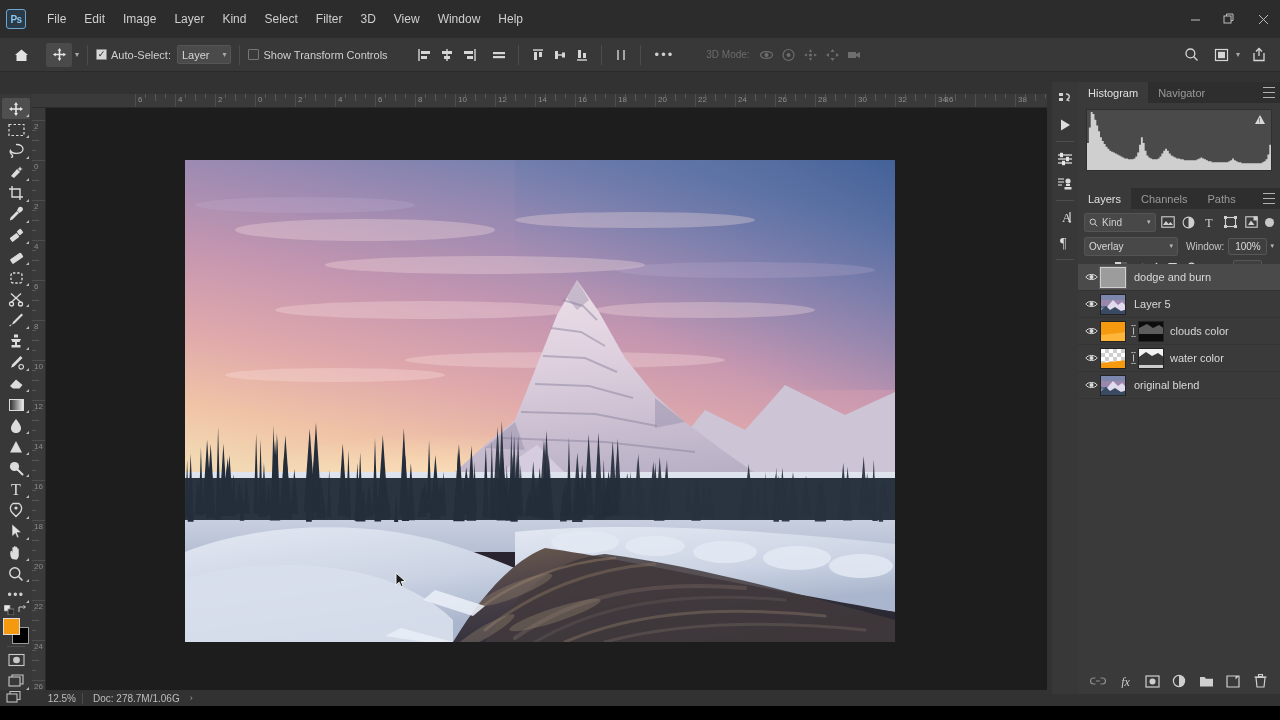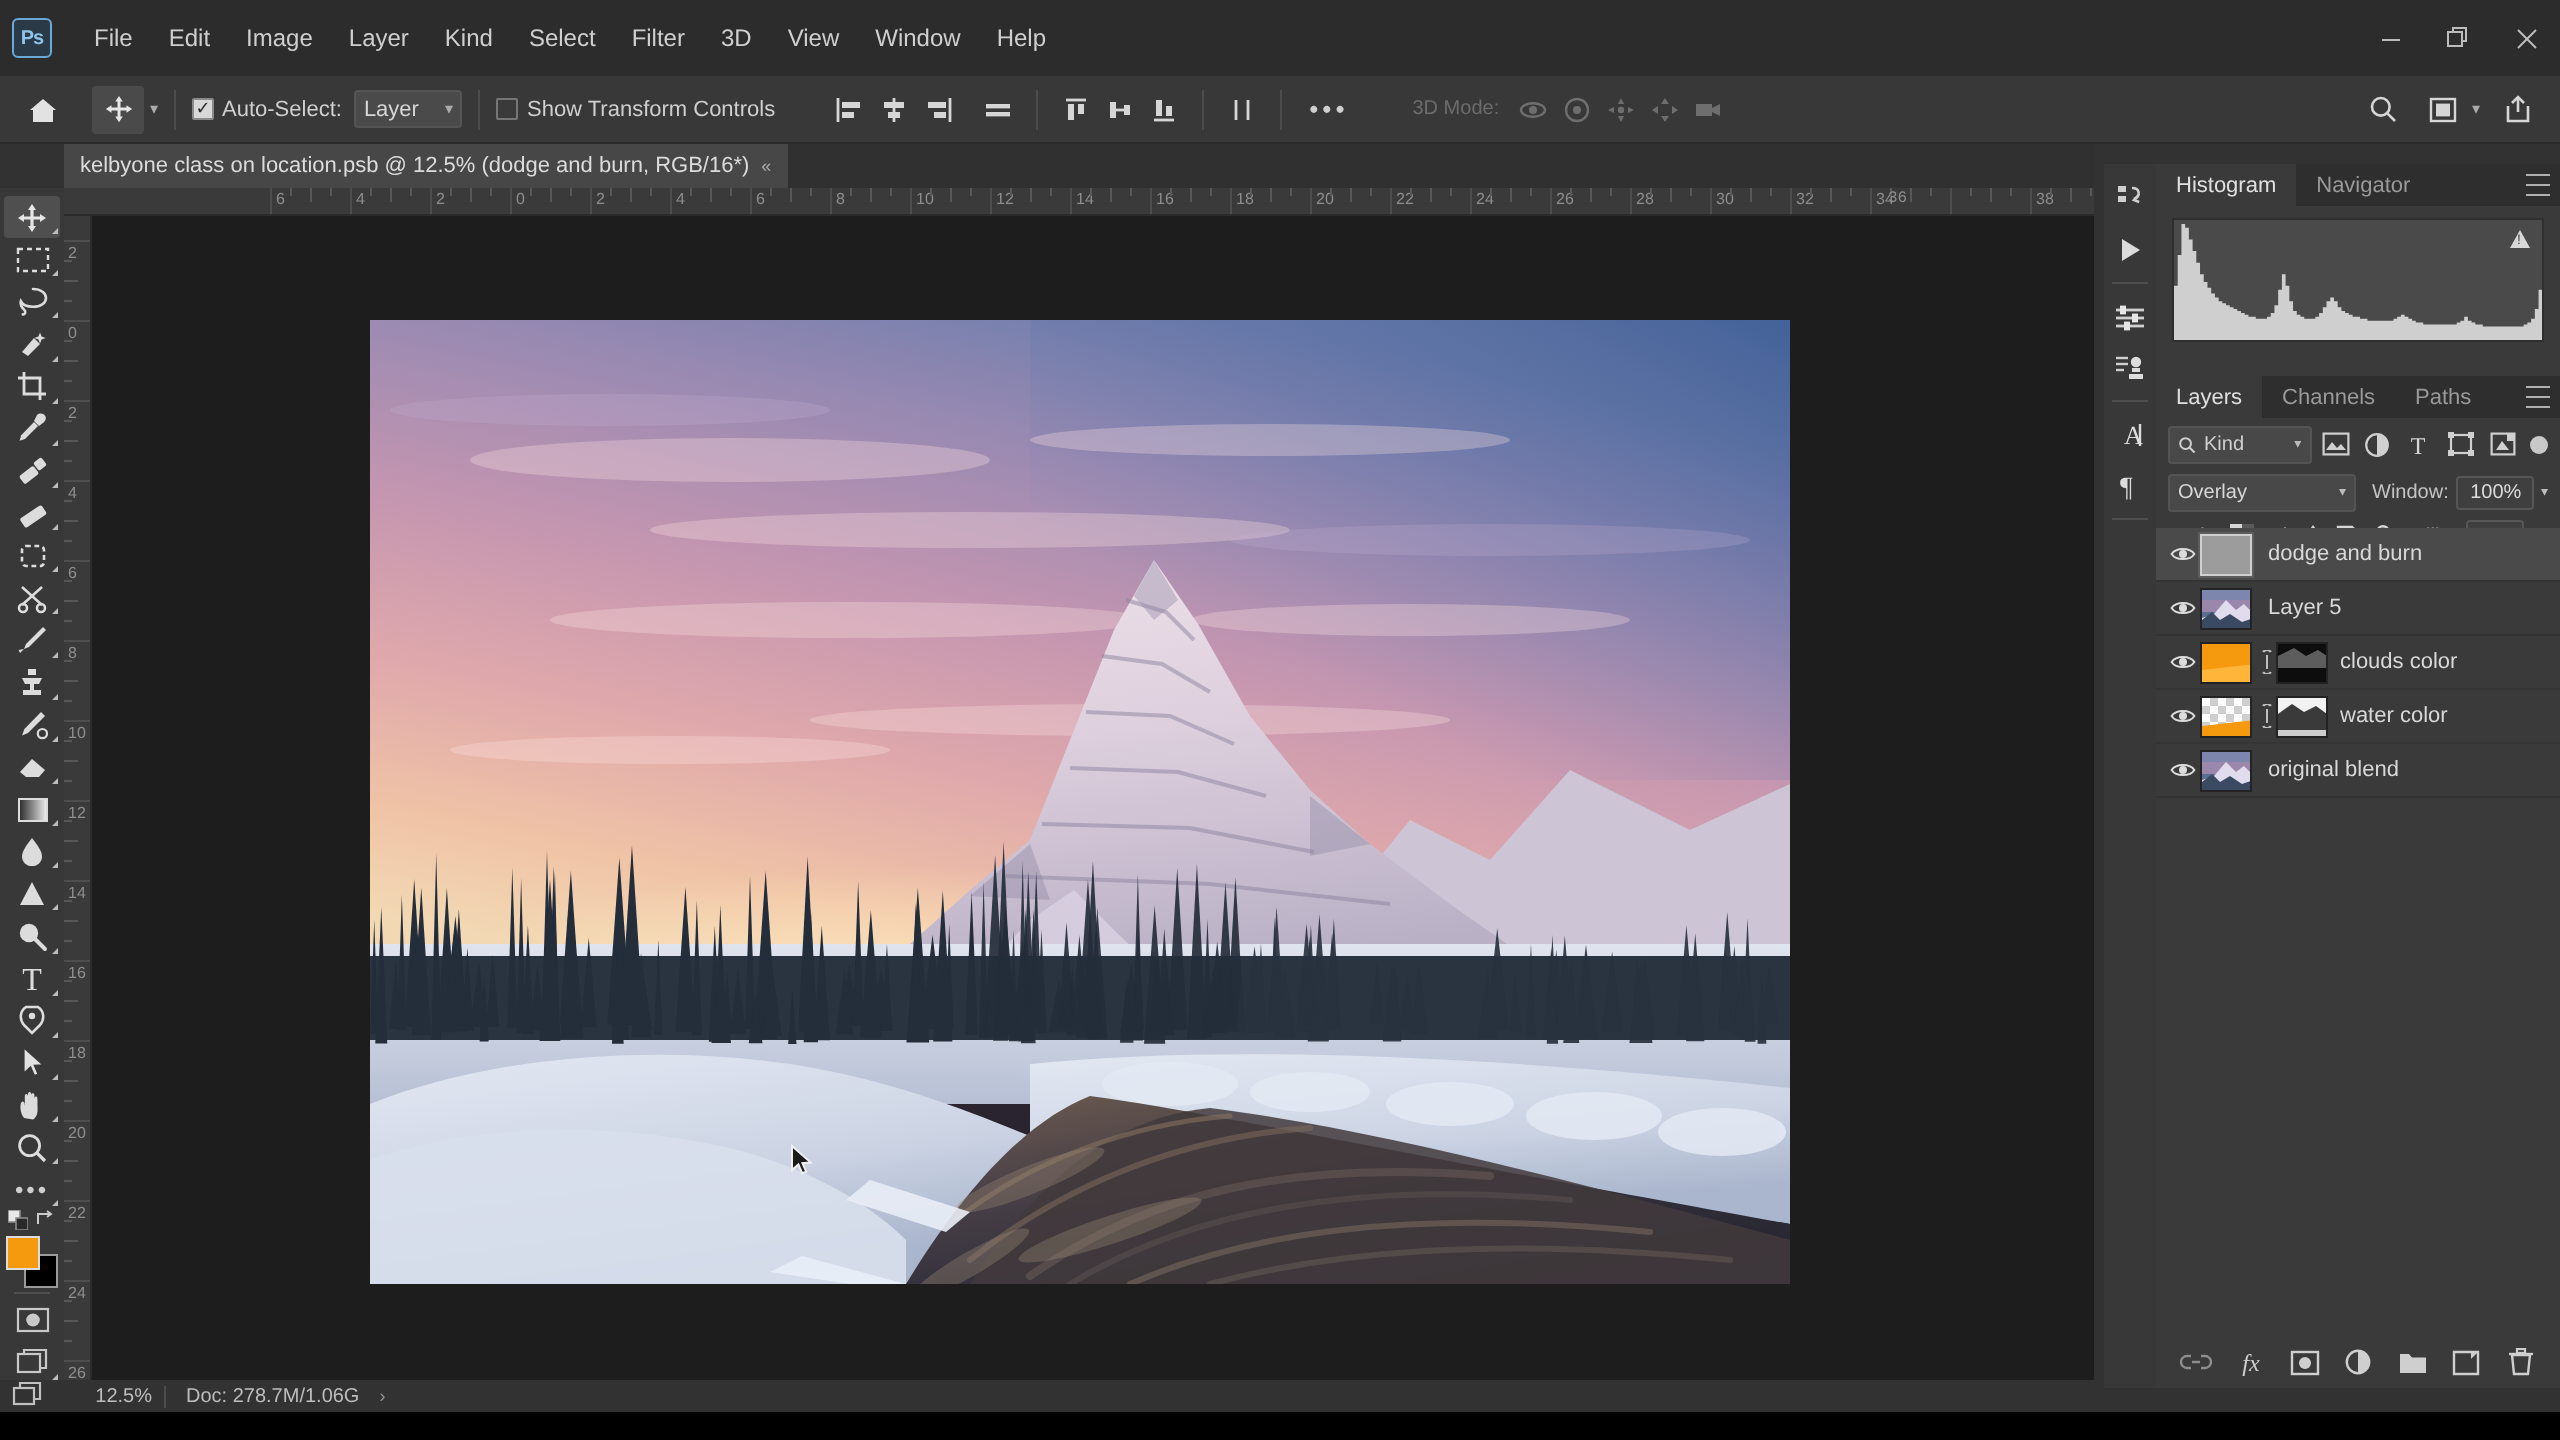--- a/index.html
+++ b/index.html
@@ -458,26 +458,20 @@
     <div class="ob-icon">
       <svg width="14" height="15" viewBox="0 0 14 15">
         <path d="M2 6 L2 13.5 L12 13.5 L12 6" fill="none" stroke="#d6d6d6" stroke-width="1.3"></path>
         <line x1="7" y1="1.5" x2="7" y2="9" stroke="#d6d6d6" stroke-width="1.3"></line>
         <polyline points="4,4.5 7,1.5 10,4.5" fill="none" stroke="#d6d6d6" stroke-width="1.3"></polyline>
       </svg>
     </div>
     <div style="width:10px"></div>
   </div>
 
-  <div class="tabbar">
-    <div class="doctab">
-      <span>kelbyone class on location.psb @ 12.5% (dodge and burn, RGB/16*)</span>
-      <span class="lock">«</span>
-    </div>
-  </div>
 
   <div class="toolbar">
     <div class="tool active">
       <svg width="16" height="16" viewBox="0 0 16 16">
           <path d="M8 1 L10 4 L8.8 4 L8.8 7.2 L12 7.2 L12 6 L15 8 L12 10 L12 8.8 L8.8 8.8 L8.8 12 L10 12 L8 15 L6 12 L7.2 12 L7.2 8.8 L4 8.8 L4 10 L1 8 L4 6 L4 7.2 L7.2 7.2 L7.2 4 L6 4 Z" fill="#e6e6e6"></path>
         </svg>
       <span class="tri"></span>
     </div>
     <div class="tool">
       <svg width="17" height="14" viewBox="0 0 17 14">

